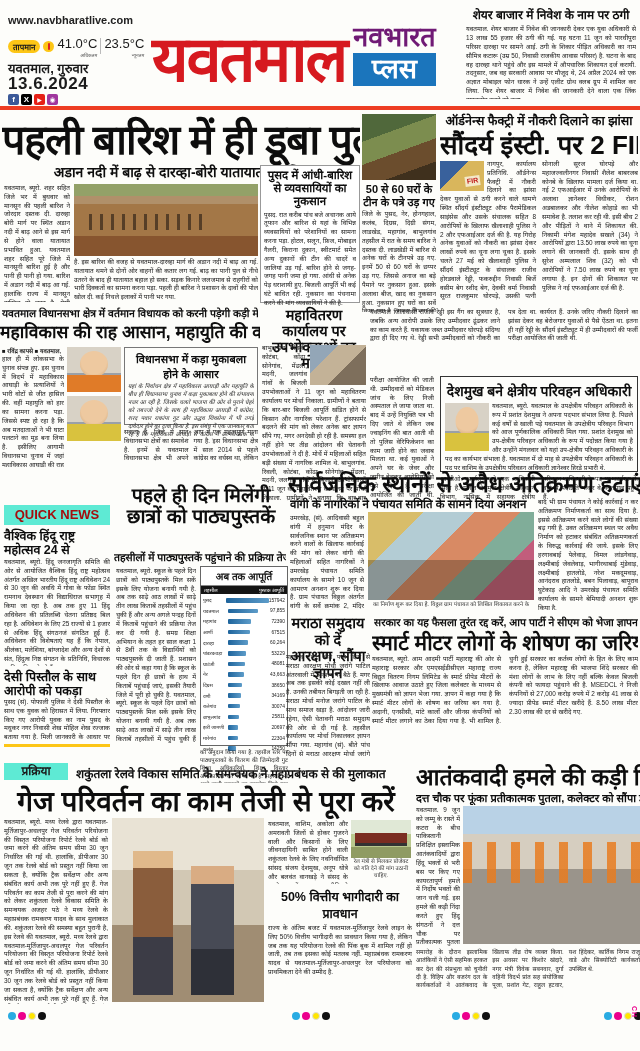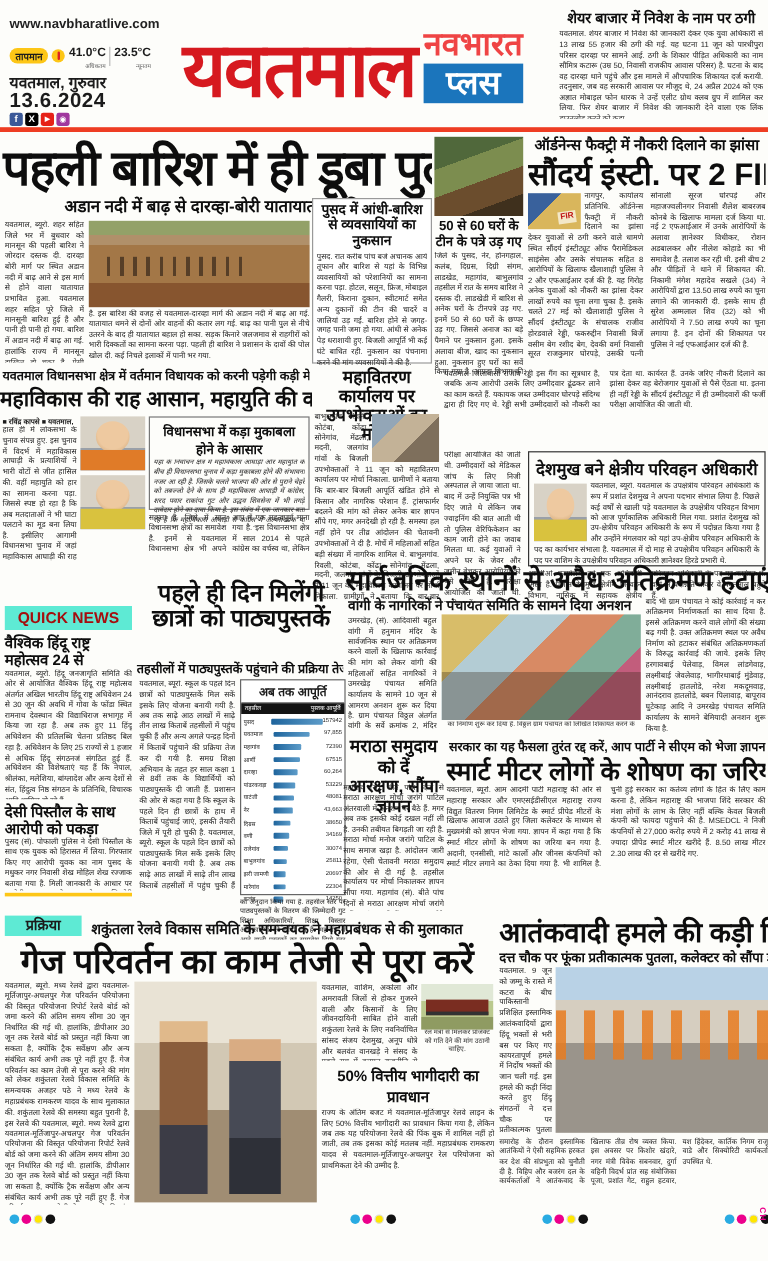--- a/index.html
+++ b/index.html
@@ -16,31 +16,31 @@
   .nowrap { white-space:nowrap; overflow:hidden; }
   .photo { overflow:hidden; position:relative; background:#cabfa8; }
   .cap { font-size:5.7px; line-height:1.25; color:#333; text-align:center; overflow:hidden; }
 
   
   .site-url { font-size:11px; font-weight:bold; color:#222; }
   .temp-row { display:flex; align-items:center; gap:3px; }
   .temp-chip { background:#fdc616; border-radius:7px; font-size:8px; font-weight:bold; padding:1px 5px;text-align:right; }
   .thermo { width:11px; height:11px; border-radius:50%; background:#fdc616; position:relative; }
   .thermo::after { content:""; position:absolute; left:4.5px; top:2px; width:2px; height:7px; background:#d22; border-radius:2px; }
-  .temp-val { font-size:10px; font-weight:bold; line-height:1;margin-top:13px; }
+  .temp-val { font-size:13px; font-weight:normal; line-height:1;margin-top:13px; }
   .temp-sub { font-size:4.8px; color:#555; text-align:right; }
   .temp-div { width:1px; height:16px; background:#bbb; }
   .city-day { font-size:13px; font-weight:800; }
   .date { font-size:17px; font-weight:800; letter-spacing:.5px; }
   .social { display:flex; gap:2px; }
   .soc { width:11px; height:11px; color:#fff; font-size:8px; font-weight:bold; display:flex; align-items:center; justify-content:center; border-radius:2px; }
   .masthead { display:flex; align-items:flex-end; gap:7px; }
   .mast-main { font-size:63px; font-weight:800; color:#d6191f; line-height:.85; letter-spacing:-2px; }
   .mast-right { display:flex; flex-direction:column; align-items:stretch; }
-  .mast-top { font-size:27px; font-weight:800; color:#ef4444; line-height:1; text-align:center; }
+  .mast-top { font-size:27px; font-weight:800; color:#701a75; line-height:1; text-align:center; }
   .mast-plus { background:#1b75bc; color:#fff; font-size:27px; font-weight:800; line-height:1.15; text-align:center; padding:1px 8px; margin-top:2px; }
   .red-rule { background:#ee3d23; }
 
   .kicker { font-weight:800; color:#101010; }
   .boxed { border:1px solid #999; padding:3px; background:#fff; }
   .inset-box { border:1px solid #777; padding:3px; }
   .dark-box { border:1.5px solid #333; padding:4px; }
   .yellow-chip { background:#5eead4; font-weight:800; text-align:center; }
 
   

